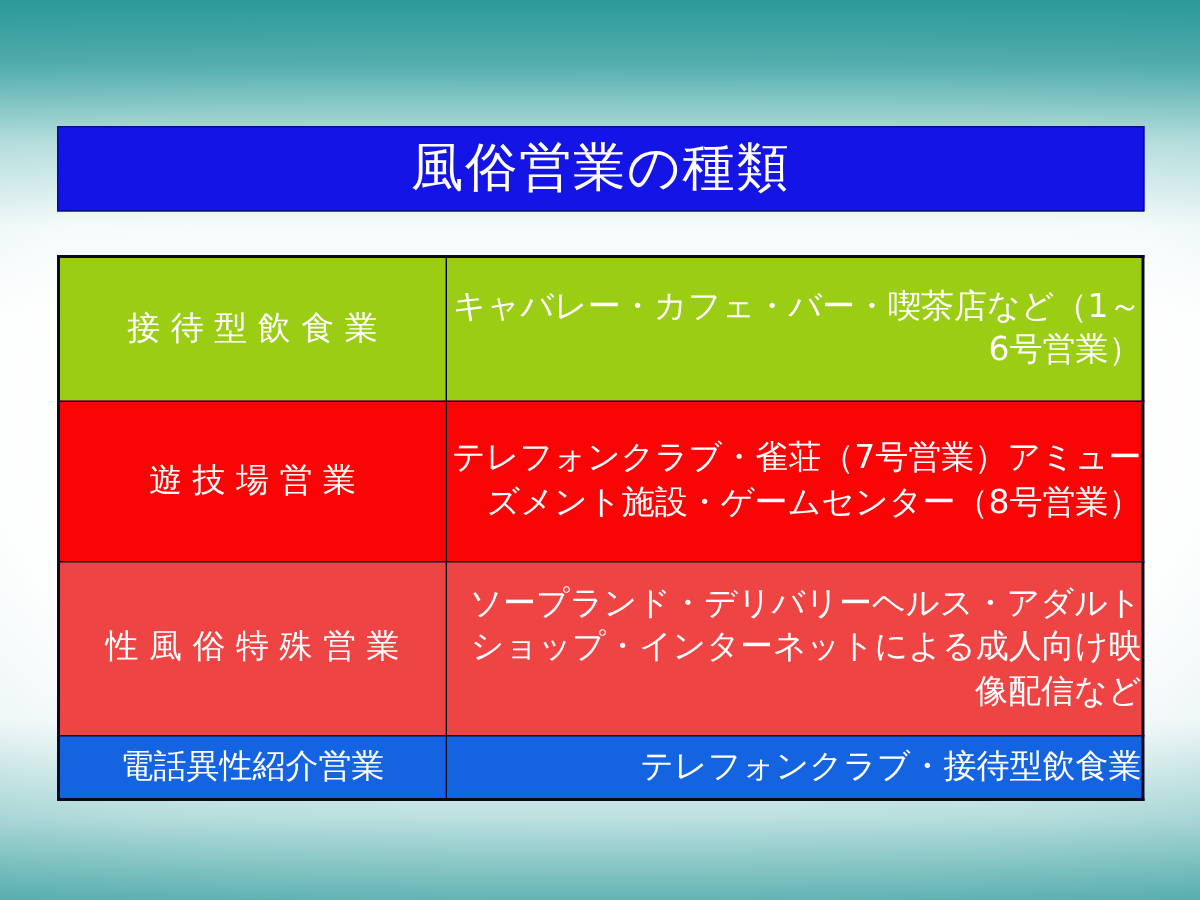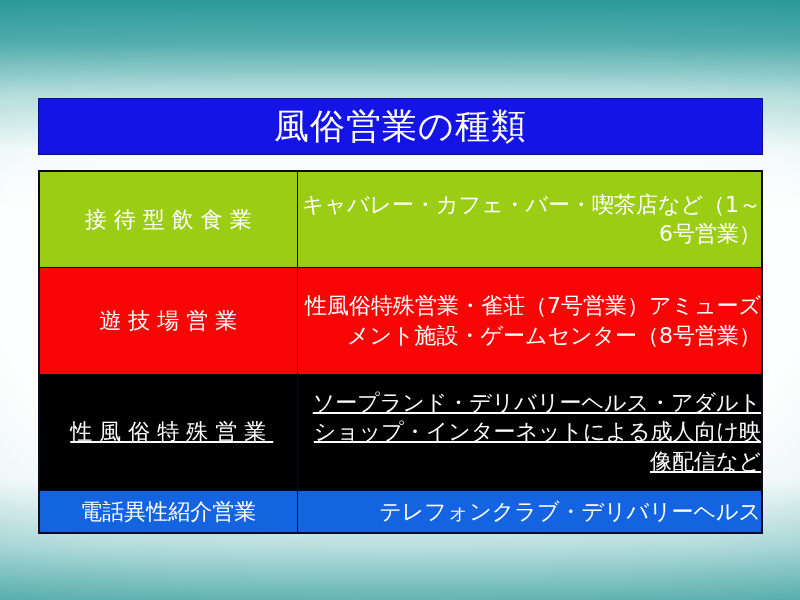--- a/index.html
+++ b/index.html
@@ -56,21 +56,21 @@
     background: linear-gradient(to top,
       rgba(40,152,151,0.70) 0%,
       rgba(90,180,179,0.40) 45%,
       rgba(255,255,255,0) 100%);
   }
 
   
   #title-banner {
     position: absolute;
     left: 38px;
-    top: 98px;
+    top: 84px;
     width: 725px;
     height: 57px;
     box-sizing: border-box;
     background: #1414e6;
     border: 1px solid #0b0b8c;
     display: flex;
     align-items: center;
     justify-content: center;
   }
   #title-text {
@@ -113,21 +113,21 @@
 
   .cell-desc {
     font-size: 22px;
     line-height: 1.33;
     padding: 5px 6px 5px 10px;
     text-align: right;
   }
 
   .row-green td  { background: #9acd14; }
   .row-red td    { background: #fa0505; }
-  .row-pink td   { background: #000000; text-decoration: underline; }
+  .row-pink td   { background: #ef4444; }
   .row-blue td   { background: #1464e1; }
 
   .row-green { height: 96px; }
   .row-red   { height: 107px; }
   .row-pink  { height: 116px; }
   .row-blue  { height: 43px; padding-left: 48px; }
 
   .row-blue .cell-desc { padding-top: 0; padding-bottom: 0; }
   .row-blue .cell-label { font-size: 22px; }
 </style>
@@ -149,26 +149,26 @@
       <col class="c-label">
       <col class="c-desc">
     </colgroup>
     <tbody>
       <tr class="row-green">
         <td class="cell-label spaced">接待型飲食業</td>
         <td class="cell-desc">キャバレー・カフェ・バー・喫茶店など（1～6号営業）</td>
       </tr>
       <tr class="row-red">
         <td class="cell-label spaced">遊技場営業</td>
-        <td class="cell-desc">性風俗特殊営業・雀荘（7号営業）アミューズメント施設・ゲームセンター（8号営業）</td>
+        <td class="cell-desc">テレフォンクラブ・雀荘（7号営業）アミューズメント施設・ゲームセンター（8号営業）</td>
       </tr>
       <tr class="row-pink">
         <td class="cell-label spaced">性風俗特殊営業</td>
         <td class="cell-desc">ソープランド・デリバリーヘルス・アダルトショップ・インターネットによる成人向け映像配信など</td>
       </tr>
       <tr class="row-blue">
         <td class="cell-label">電話異性紹介営業</td>
-        <td class="cell-desc">テレフォンクラブ・デリバリーヘルス</td>
+        <td class="cell-desc">テレフォンクラブ・接待型飲食業</td>
       </tr>
     </tbody>
   </table>
 
 </div>
 
 </body></html>

